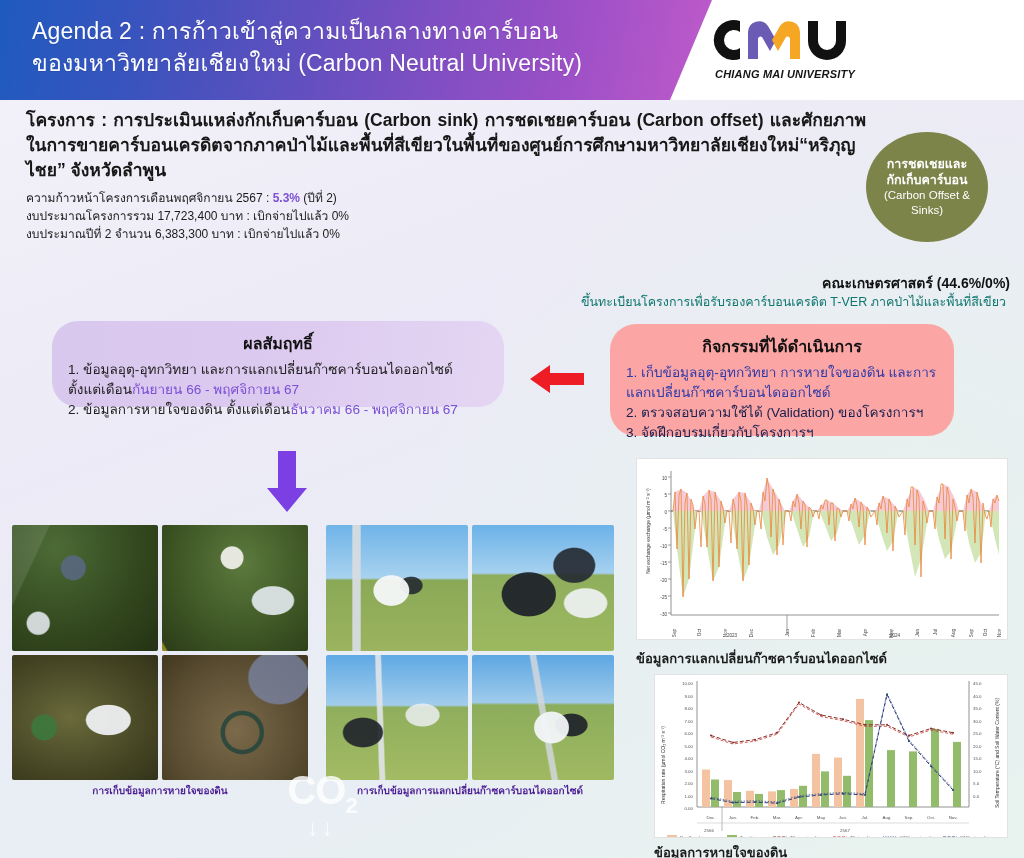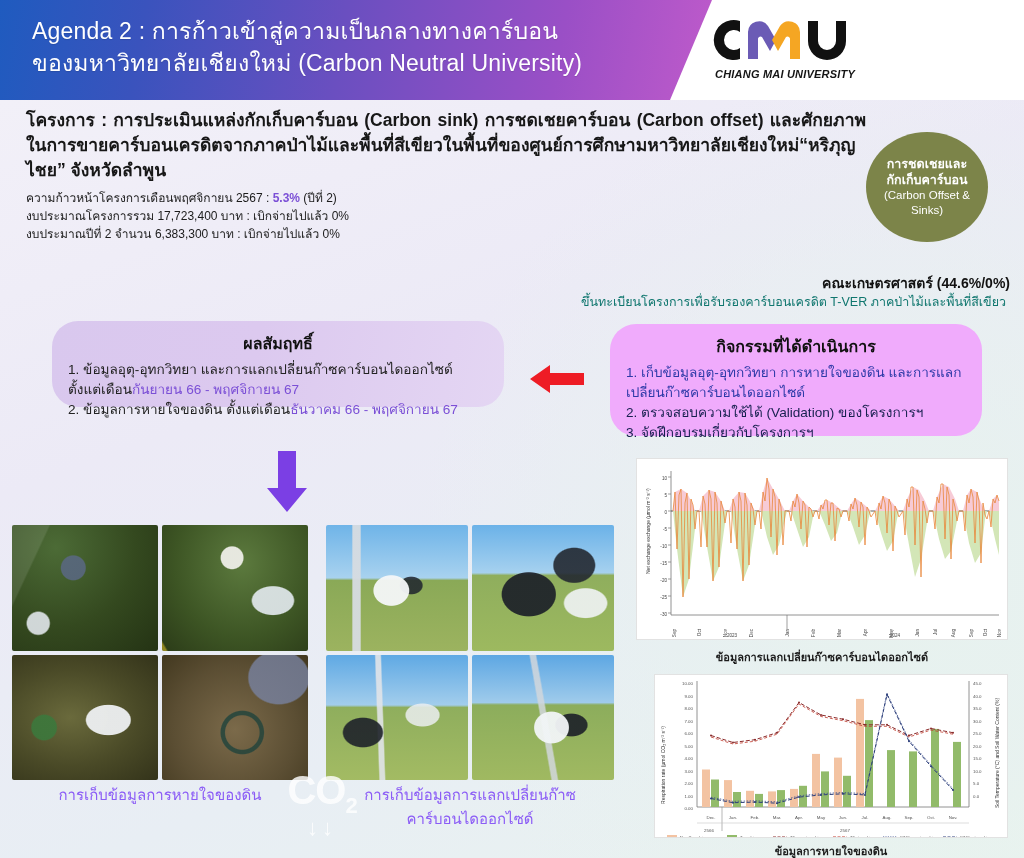--- a/index.html
+++ b/index.html
@@ -71,35 +71,35 @@
   .card-body { font-size:13.6px; line-height:1.46; }
 
   .card-left {
     left:52px; top:321px; width:452px; height:86px;
     background: linear-gradient(100deg, #d9c8ee 0%, #dcc9ef 45%, #e4d6f3 100%);
   }
   .card-left .card-body { color:#232323; }
   .hl-purple { color:#7b4fd6; }
 
   .card-right {
-    left:610px; top:324px; width:372px; height:112px;
-    background: #f0abfc;
+    left:610px; top:324px; width:344px; height:112px;
+    background: #fca5a5;
   }
   .card-right .card-body { color:#2e3aa8; }
   .card-right .card-body .dark { color:#17204f; }
 
   
   .arrow-red { position:absolute; left:528px; top:362px; width:58px; height:34px; }
   .arrow-purple { position:absolute; left:264px; top:448px; width:46px; height:66px; }
 
   
   .photo-grid { position:absolute; display:grid; gap:4px; }
   .photo { position:relative; overflow:hidden; border-radius:2px; background:#6f7a52; }
   .photo-cap {
-    position:absolute; font-size:15px; font-weight:400; color:#8b5cf6; text-align:center;
+    position:absolute; font-size:10px; font-weight:700; color:#4c1d95; text-align:center;
   }
 
   .grid-left { left:12px; top:525px; width:296px; height:255px; grid-template-columns:1fr 1fr; grid-template-rows:1fr 1fr; }
   .grid-right { left:326px; top:525px; width:288px; height:255px; grid-template-columns:1fr 1fr; grid-template-rows:1fr 1fr; }
 
   
   .ph-forest-a { background:
       radial-gradient(ellipse at 30% 18%, #4c6b36 0%, #34491f 55%, #243314 100%),
       linear-gradient(#3c5227,#2a3a19); }
   .ph-forest-a::after { content:""; position:absolute; inset:0;
@@ -157,21 +157,21 @@
     position:absolute; left:262px; top:770px; width:120px; height:86px;
     color:#ffffff; opacity:.82; text-align:center;
     font-weight:700; pointer-events:none;
   }
   .co2-text { font-size:40px; line-height:1; letter-spacing:-1px; }
   .co2-text sub { font-size:22px; }
   .co2-arrows { font-size:22px; letter-spacing:4px; margin-top:-2px; }
 
   
   .chart-box { position:absolute; background:#ffffff; border:1px solid #e2e2e2; }
-  .chart-cap { position:absolute; text-align:center; font-size:11px; font-weight:700; color:#1b1b1b; }
+  .chart-cap { position:absolute; text-align:left; font-size:13px; font-weight:700; color:#1b1b1b; }
 
   .chart1 { left:636px; top:458px; width:372px; height:182px; }
   .chart2 { left:654px; top:674px; width:354px; height:164px; }
 
   svg { display:block; }
   .axis-line { stroke:#777; stroke-width:.8; fill:none; }
   .tick-txt { font-size:4.6px; fill:#444; font-family:"Liberation Sans", sans-serif; }
   .ax-label { font-size:5px; fill:#333; font-family:"Liberation Sans", sans-serif; }
   .tick-txt2 { font-size:4.4px; fill:#555; font-family:"Liberation Sans", sans-serif; }
   .leg-txt { font-size:4.2px; fill:#555; font-family:"Liberation Sans", sans-serif; }

